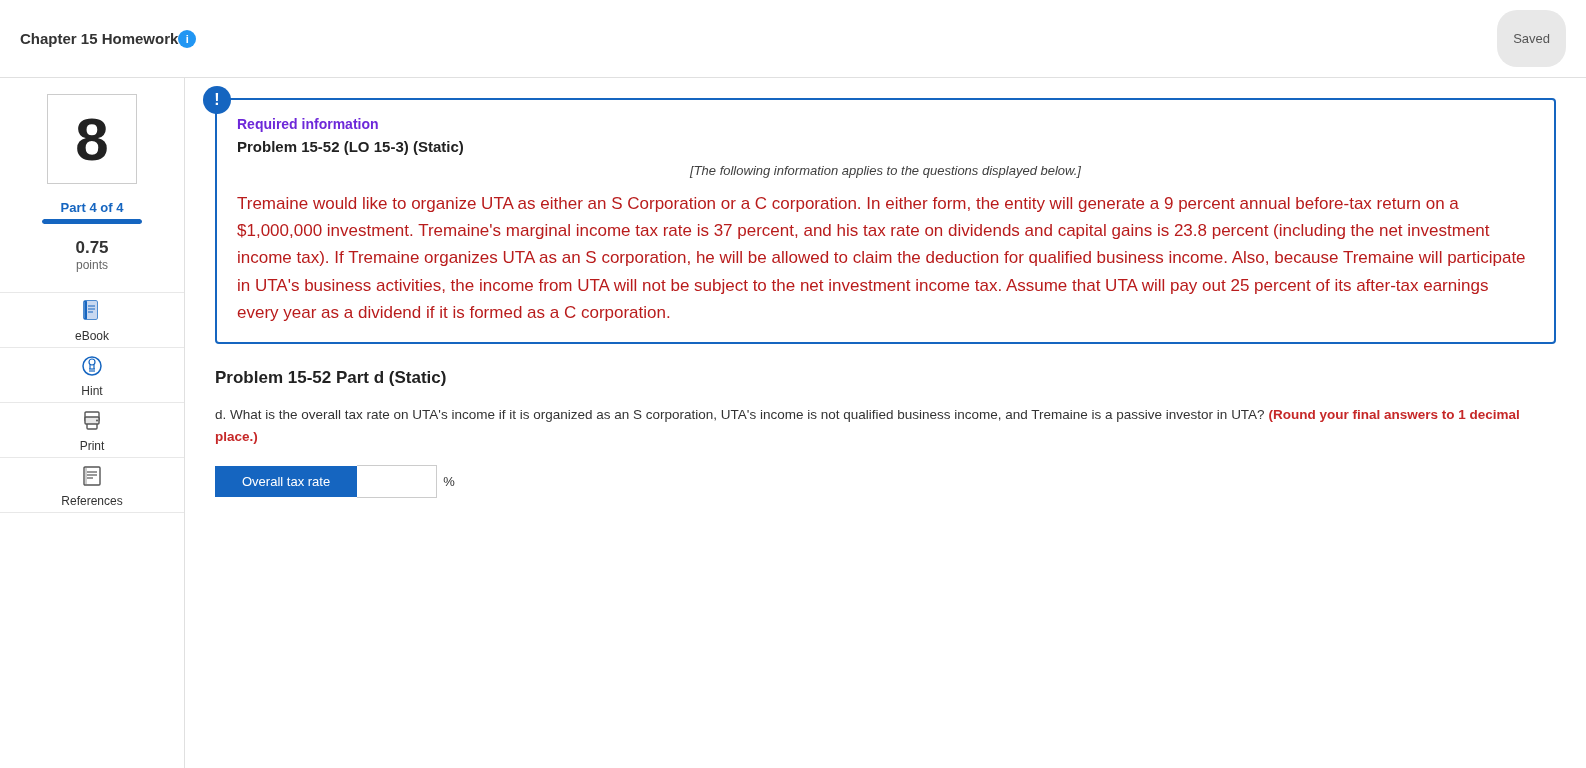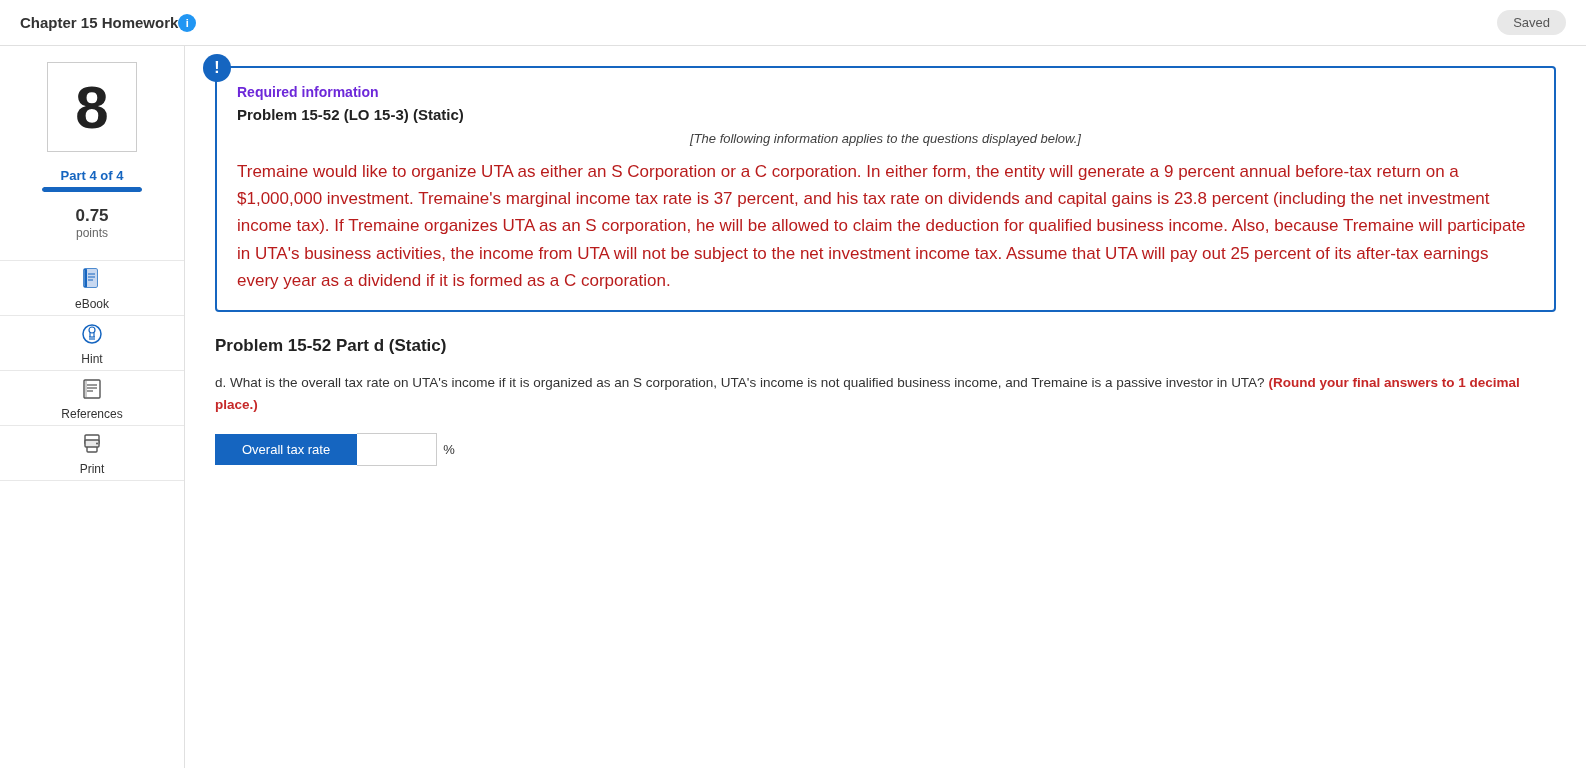--- a/index.html
+++ b/index.html
@@ -40,21 +40,21 @@
       align-items: center;
       justify-content: center;
       color: #fff;
       font-size: 11px;
       font-weight: bold;
       cursor: pointer;
     }
     .saved-badge {
       background: #e8e8e8;
       border-radius: 20px;
-      padding: 5px 16px;
+      padding: 21px 16px;
       font-size: 13px;
       color: #555;
     }
 
     
     .main-layout {
       display: flex;
       height: calc(768px - 44px);
     }
 
@@ -310,43 +310,43 @@
           <line x1="9" y1="15" x2="15" y2="15" stroke="#1565C0" stroke-width="1.2"></line>
           <line x1="9" y1="17" x2="15" y2="17" stroke="#1565C0" stroke-width="1.2"></line>
           <line x1="10" y1="11" x2="10" y2="15" stroke="#1565C0" stroke-width="1.2"></line>
           <line x1="14" y1="11" x2="14" y2="15" stroke="#1565C0" stroke-width="1.2"></line>
         </svg>
       </div>
       <span class="sidebar-tool-label">Hint</span>
     </div>
 
     <div class="sidebar-tool">
+      <div class="sidebar-tool-icon icon-print">
+        <svg width="24" height="24" viewBox="0 0 24 24">
+          <rect x="5" y="3" width="14" height="9" rx="1" fill="none" stroke="#555" stroke-width="1.4"></rect>
+          <rect x="7" y="12" width="10" height="8" rx="1" fill="none" stroke="#555" stroke-width="1.4"></rect>
+          <rect x="5" y="8" width="14" height="7" rx="1" fill="#e8e8e8" stroke="#555" stroke-width="1.4"></rect>
+          <circle cx="17" cy="11.5" r="1" fill="#555"></circle>
+        </svg>
+      </div>
+      <span class="sidebar-tool-label">Print</span>
+    </div>
+
+    <div class="sidebar-tool">
       <div class="sidebar-tool-icon icon-ref">
         <svg width="24" height="24" viewBox="0 0 24 24">
           <rect x="4" y="3" width="16" height="18" rx="1" fill="none" stroke="#555" stroke-width="1.4"></rect>
           <line x1="7" y1="8" x2="17" y2="8" stroke="#555" stroke-width="1.2"></line>
           <line x1="7" y1="11" x2="17" y2="11" stroke="#555" stroke-width="1.2"></line>
           <line x1="7" y1="14" x2="13" y2="14" stroke="#555" stroke-width="1.2"></line>
           <rect x="5" y="4" width="2" height="16" fill="#ccc"></rect>
         </svg>
       </div>
       <span class="sidebar-tool-label">References</span>
     </div>
-
-    <div class="sidebar-tool">
-      <div class="sidebar-tool-icon icon-print">
-        <svg width="24" height="24" viewBox="0 0 24 24">
-          <rect x="5" y="3" width="14" height="9" rx="1" fill="none" stroke="#555" stroke-width="1.4"></rect>
-          <rect x="7" y="12" width="10" height="8" rx="1" fill="none" stroke="#555" stroke-width="1.4"></rect>
-          <rect x="5" y="8" width="14" height="7" rx="1" fill="#e8e8e8" stroke="#555" stroke-width="1.4"></rect>
-          <circle cx="17" cy="11.5" r="1" fill="#555"></circle>
-        </svg>
-      </div>
-      <span class="sidebar-tool-label">Print</span>
-    </div>
   </div>
 
   <div class="content-area">
 
     <div class="required-info-box">
       <div class="exclamation-badge">!</div>
       <div class="required-label">Required information</div>
       <div class="problem-title">Problem 15-52 (LO 15-3) (Static)</div>
       <div class="problem-subtitle">[The following information applies to the questions displayed below.]</div>
       <div class="problem-body">Tremaine would like to organize UTA as either an S Corporation or a C corporation. In either form, the entity will generate a 9 percent annual before-tax return on a $1,000,000 investment. Tremaine's marginal income tax rate is 37 percent, and his tax rate on dividends and capital gains is 23.8 percent (including the net investment income tax). If Tremaine organizes UTA as an S corporation, he will be allowed to claim the deduction for qualified business income. Also, because Tremaine will participate in UTA's business activities, the income from UTA will not be subject to the net investment income tax. Assume that UTA will pay out 25 percent of its after-tax earnings every year as a dividend if it is formed as a C corporation.</div>

